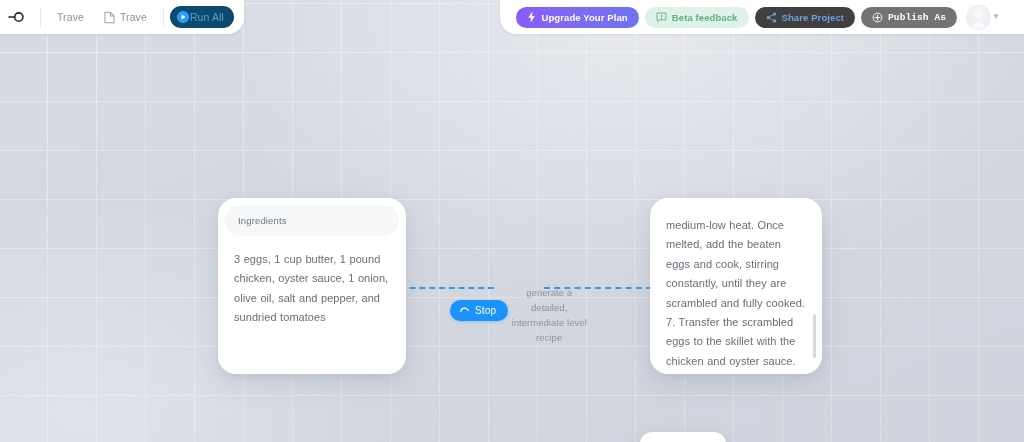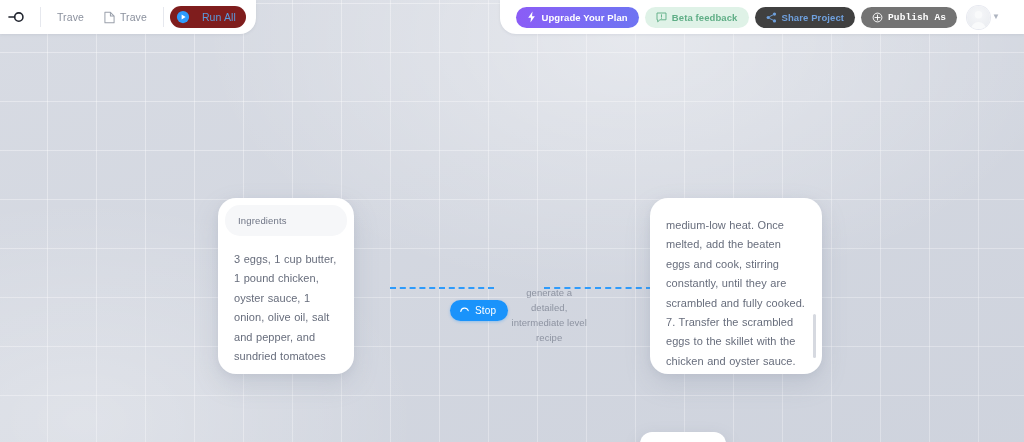--- a/index.html
+++ b/index.html
@@ -65,24 +65,24 @@
     display: flex; align-items: center; gap: 5px;
     height: 22px; padding: 0 10px;
     border-radius: 11px;
     font-size: 10.5px; color: #8b919e;
     letter-spacing: .1px;
     background: transparent; border: none; cursor: pointer;
     white-space: nowrap;
   }
   .tool-btn .lbl { line-height: 1; }
   #btn-runall {
-    background: #7f1d1d;
+    background: #0c4a6e;
     color: #5b9bdd;
     padding: 0 10px 0 6px;
-    gap: 12px;
+    gap: 0;
   }
 
   
   .pill {
     display: flex; align-items: center; gap: 5px;
     height: 21px; padding: 0 11px;
     border-radius: 11px;
     font-size: 9.5px; font-weight: bold;
     letter-spacing: .1px;
     white-space: nowrap;
@@ -116,21 +116,21 @@
 
   
   .node {
     position: absolute;
     background: #ffffff;
     border-radius: 18px;
     box-shadow: 0 10px 26px rgba(120,128,150,0.20), 0 2px 6px rgba(120,128,150,0.10);
     overflow: hidden;
     z-index: 20;
   }
-  #node-left  { left: 218px; top: 198px; width: 136px; height: 176px; }
+  #node-left  { left: 218px; top: 198px; width: 188px; height: 176px; }
   #node-right { left: 650px; top: 198px; width: 172px; height: 176px; }
 
   .node-header {
     margin: 7px 7px 0 7px;
     height: 31px;
     background: #f6f7f9;
     border-radius: 15px;
     display: flex; align-items: center;
     padding: 0 13px;
   }

